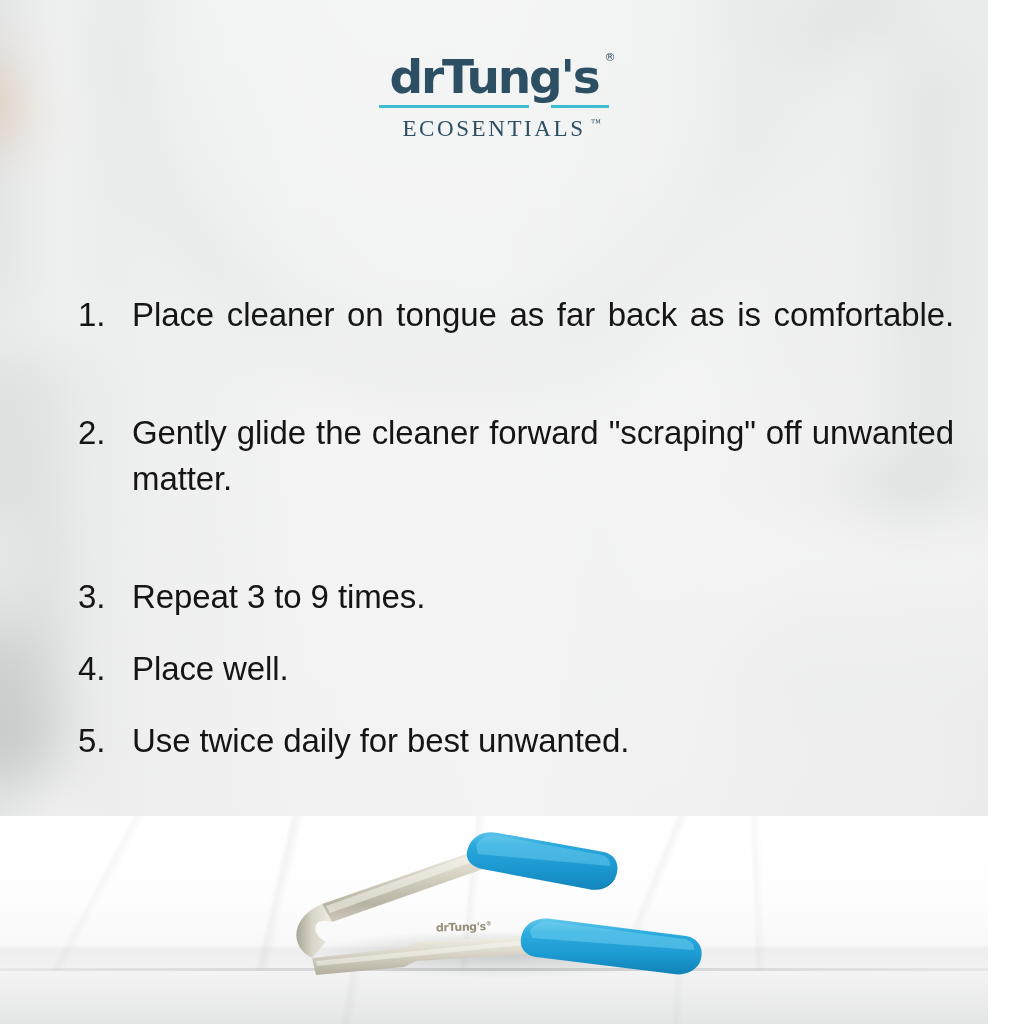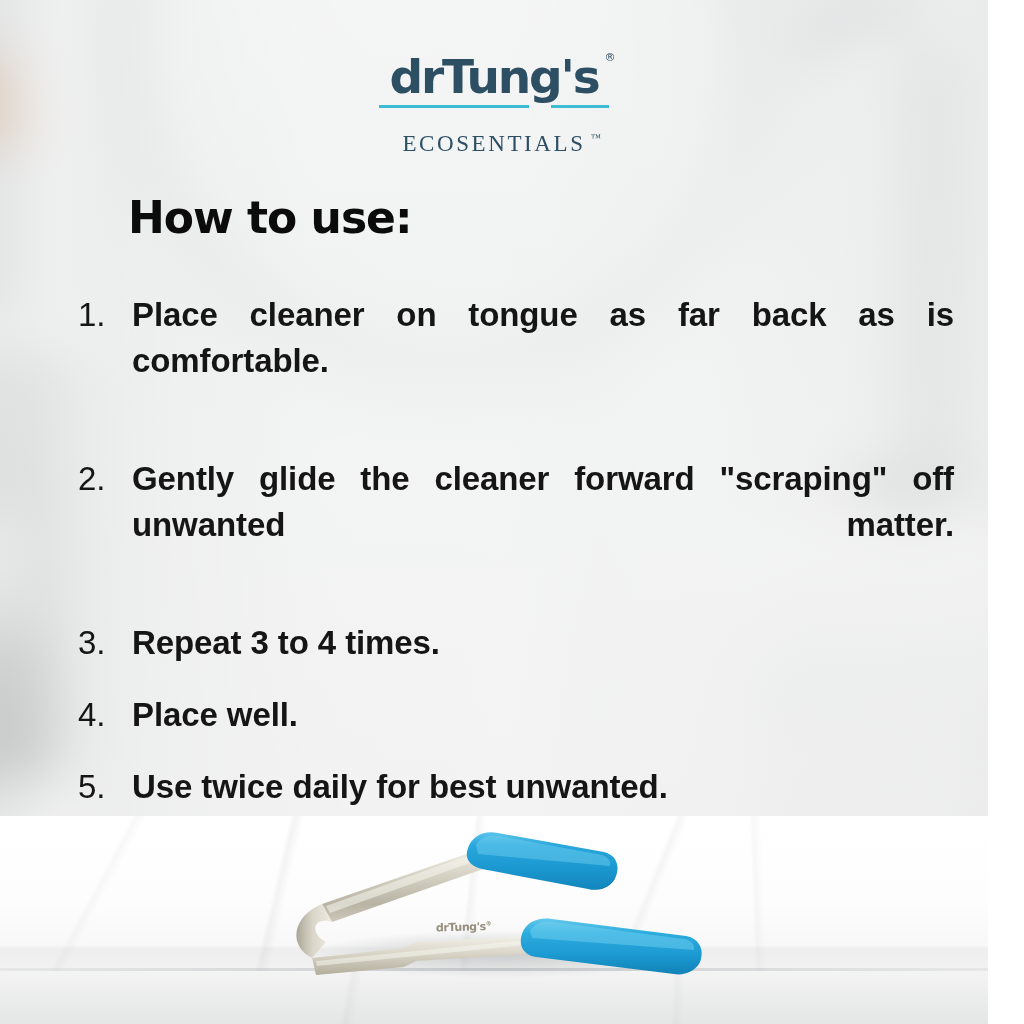--- a/index.html
+++ b/index.html
@@ -185,21 +185,21 @@
     margin:3px auto 0;
   }
   .logo-rules i {
     position:absolute; top:0; height:3px;
     background:#3cbdd4;
     display:block;
   }
   .logo-rules i.left  { left:0;   width:150px; }
   .logo-rules i.right { right:0;  width:58px; }
   .logo-sub-wrap {
-    position:relative; display:inline-block; margin-top:22px;
+    position:relative; display:inline-block; margin-top:7px;
   }
   .logo-sub {
     font-family:"Liberation Serif", serif;
     font-size:23px;
     letter-spacing:2.6px;
     color:#2d4f63;
     white-space:nowrap;
   }
   .logo-tm {
     position:absolute; right:-15px; top:1px;
@@ -233,21 +233,21 @@
     color:#151515;
     letter-spacing:-.1px;
   }
   #steps li .num {
     position:absolute; left:0; top:0;
     width:44px;
     font-size:33px;
     line-height:46px;
     color:#151515;
   }
-  #steps li .body { display:block;font-weight:bold; }
+  #steps li .body { display:block; }
   #steps li.justify .body {
     text-align:justify;
   }
   #steps li.justify .body::after {
     content:"";
     display:inline-block;
     width:100%;
   }
 
   
@@ -353,34 +353,33 @@
     <div class="logo-rules">
       <i class="left"></i>
       <i class="right"></i>
     </div>
     <div class="logo-sub-wrap">
       <span class="logo-sub">ECOSENTIALS</span>
       <span class="logo-tm">™</span>
     </div>
   </div>
 
-  <div id="heading">How to use:</div>
 
   <ol id="steps">
     <li class="justify">
       <span class="num">1.</span>
       <span class="body">Place cleaner on tongue as far back as is comfortable.</span>
     </li>
     <li class="justify">
       <span class="num">2.</span>
       <span class="body">Gently glide the cleaner forward "scraping" off unwanted matter.</span>
     </li>
     <li>
       <span class="num">3.</span>
-      <span class="body">Repeat 3 to 4 times.</span>
+      <span class="body">Repeat 3 to 9 times.</span>
     </li>
     <li>
       <span class="num">4.</span>
       <span class="body">Place well.</span>
     </li>
     <li>
       <span class="num">5.</span>
       <span class="body">Use twice daily for best unwanted.</span>
     </li>
   </ol>

